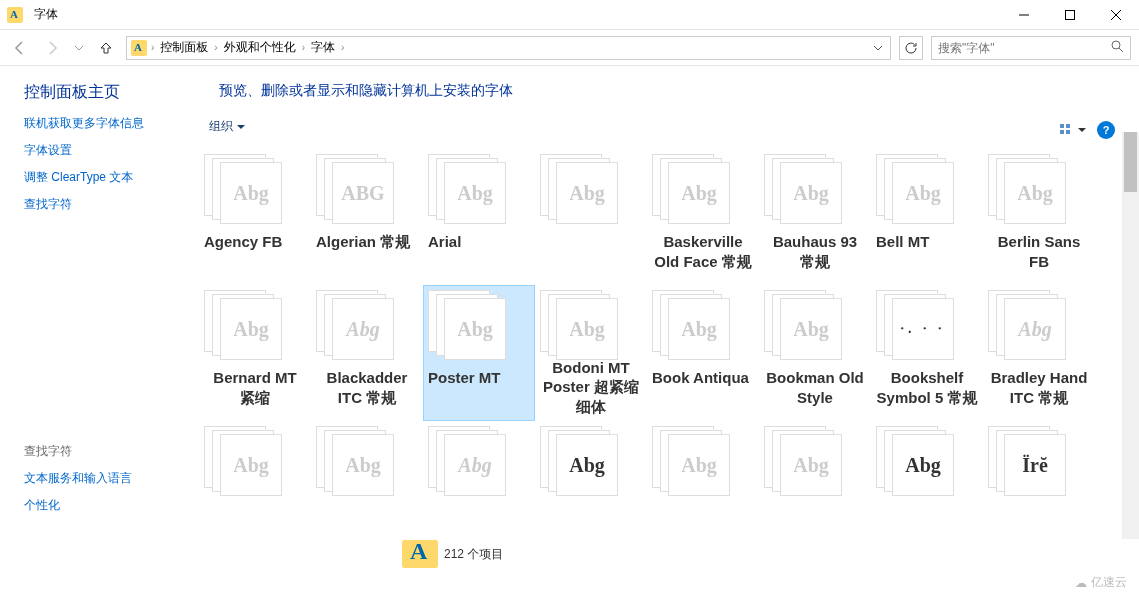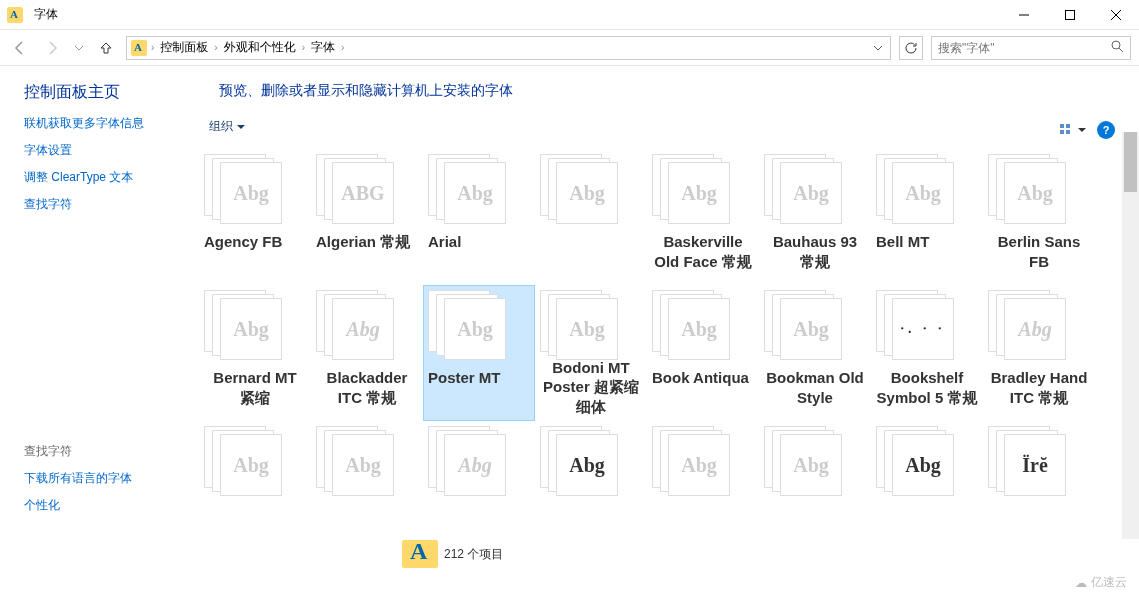--- a/index.html
+++ b/index.html
@@ -150,21 +150,21 @@
 
 <div class="main">
   <div class="sidebar">
     <div class="side-title">控制面板主页</div>
     <a class="side-link">联机获取更多字体信息</a>
     <a class="side-link">字体设置</a>
     <a class="side-link">调整 ClearType 文本</a>
     <a class="side-link">查找字符</a>
     <div class="side-section-gap"></div>
     <div class="side-sub-title">查找字符</div>
-    <a class="side-link">下载所有语言的字体</a>
+    <a class="side-link">文本服务和输入语言</a>
     <a class="side-link">个性化</a>
   </div>
 
   <div class="content">
     <div class="content-header">
       <div class="content-title">预览、删除或者显示和隐藏计算机上安装的字体</div>
     </div>
     <div class="toolbar">
       <div class="tb-btn">
         <span>组织</span>

